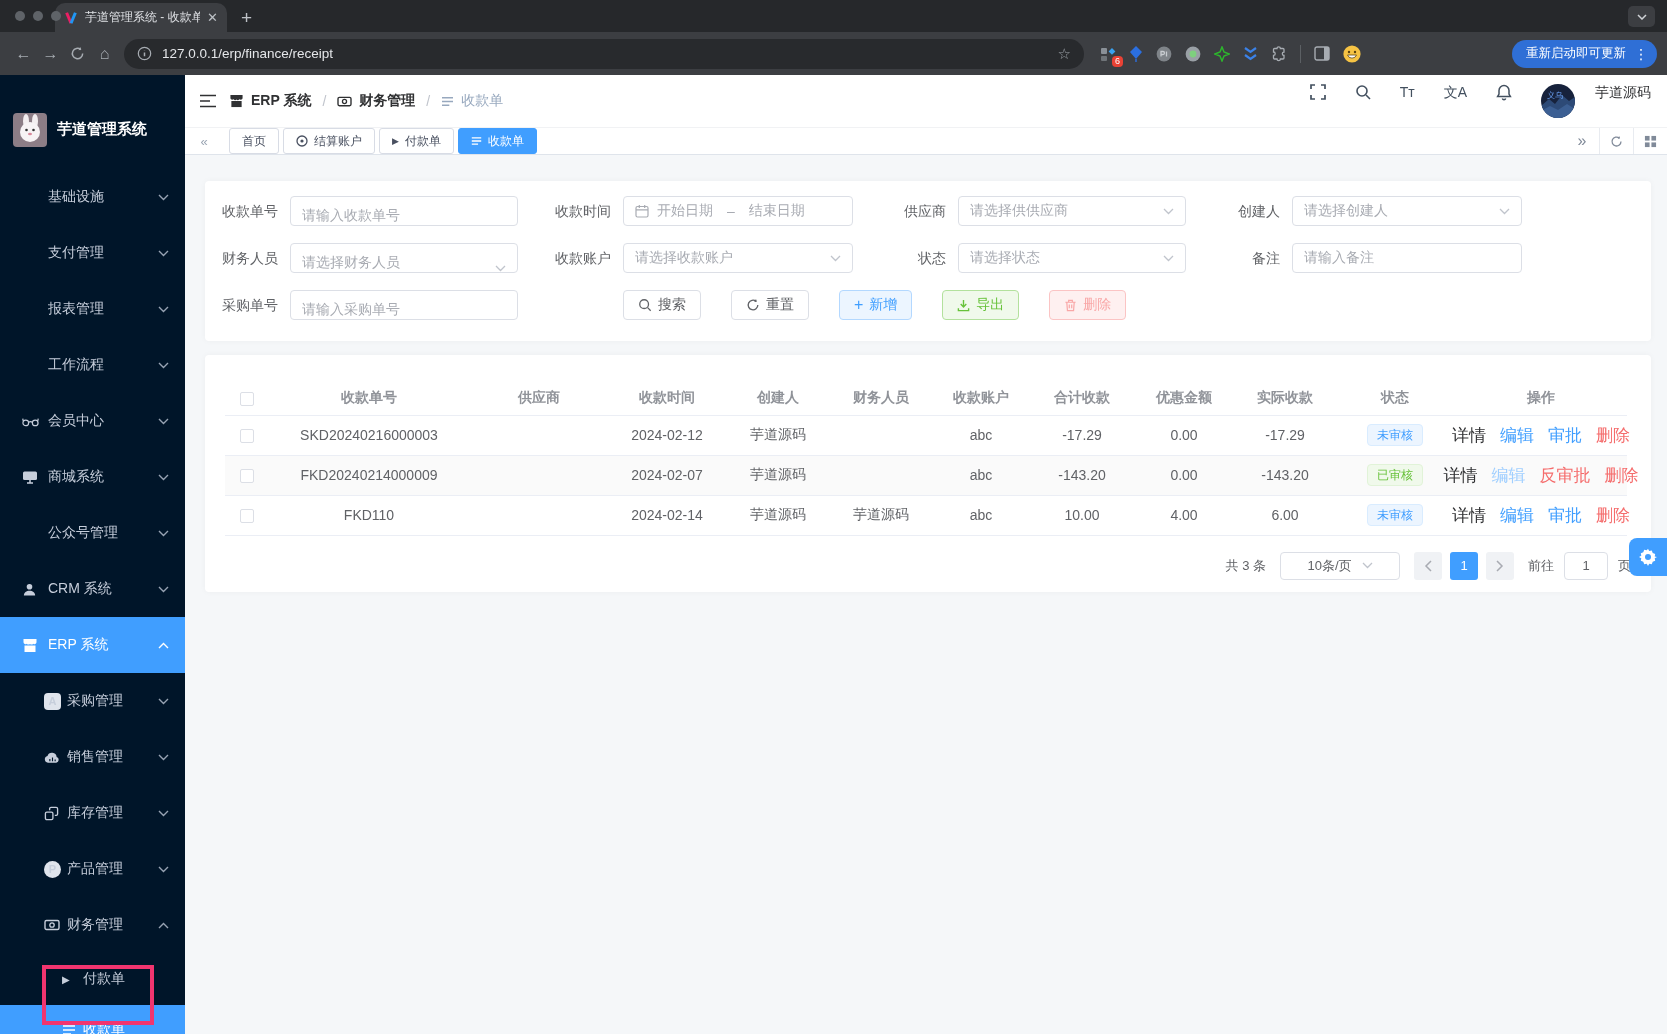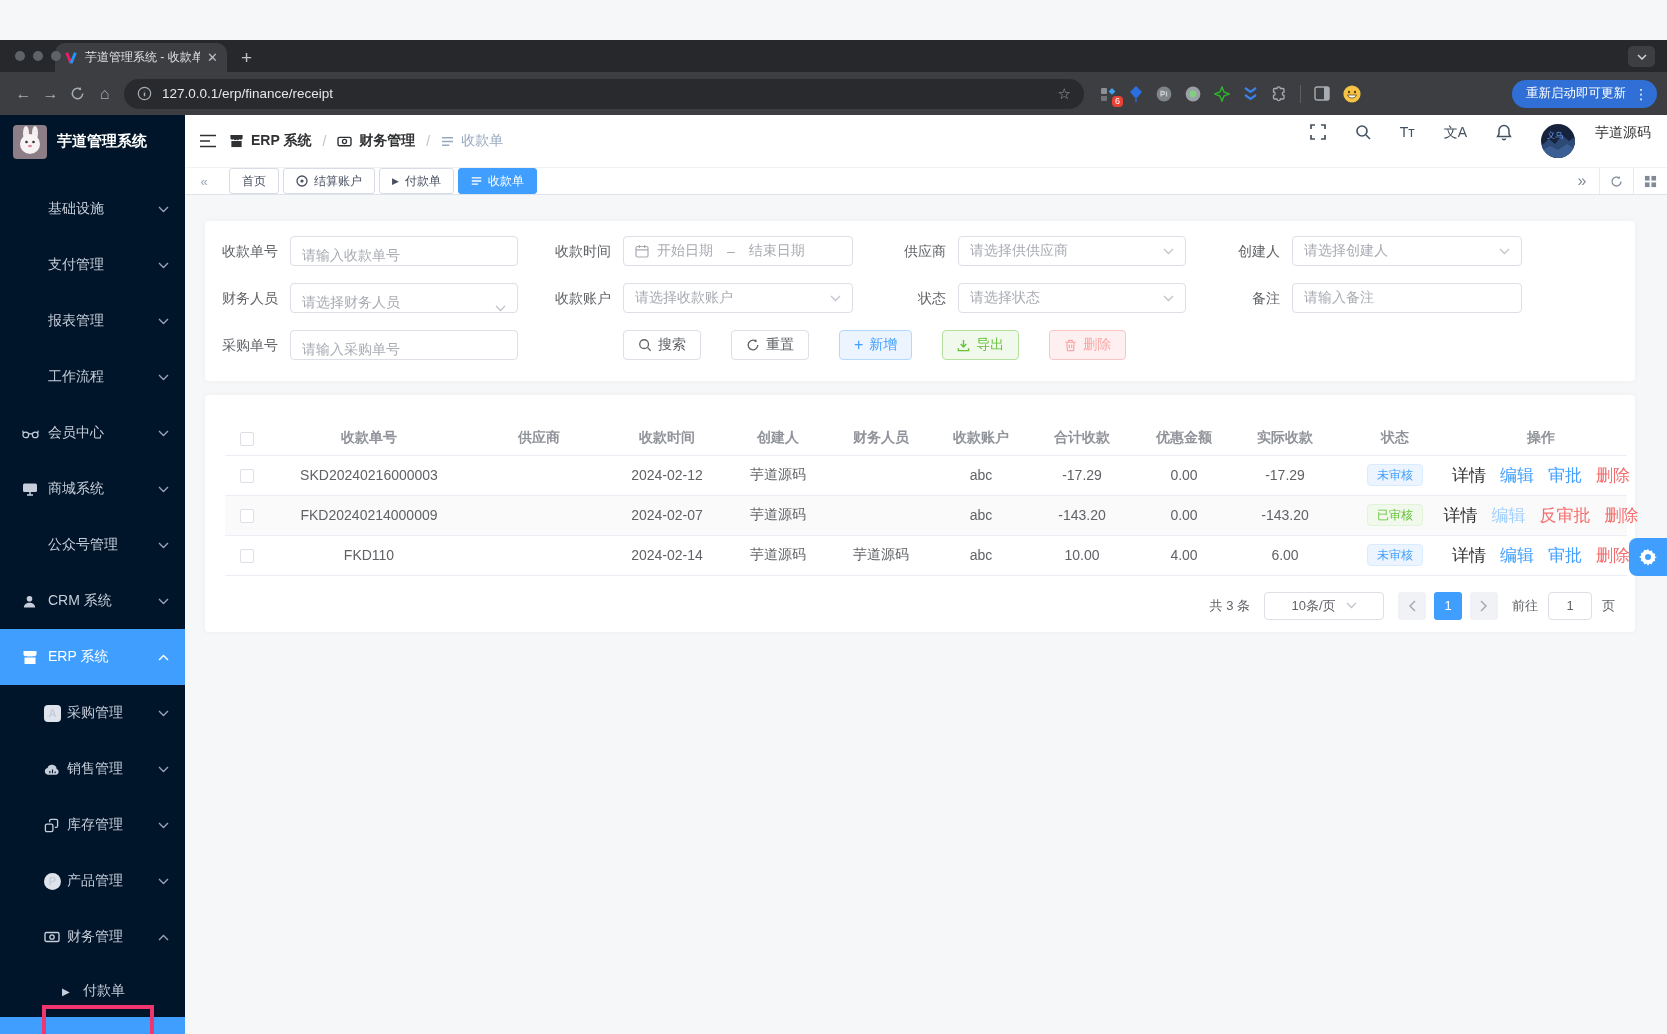--- a/index.html
+++ b/index.html
@@ -1,21 +1,21 @@
 <!DOCTYPE html>
 <html><head>
 <meta charset="utf-8">
 <style>
   * { margin:0; padding:0; box-sizing:border-box; font-family:"Liberation Sans", sans-serif; }
   html,body { width:1667px; height:1034px; }
   body { position:relative; overflow:hidden; background:#f5f7f9; }
   svg { display:block; }
 
   
-  .tabstrip { height:32px; background:#26282b; position:relative; display:flex; align-items:flex-end;margin-top:40px; }
+  .tabstrip { height:32px; background:#26282b; position:relative; display:flex; align-items:flex-end; }
   .traffic { position:absolute; left:15px; top:11px; display:flex; gap:8px; }
   .traffic i { width:10px; height:10px; border-radius:50%; background:#5f6368; display:block; }
   .btab { margin-left:55px; width:172px; height:29px; background:#3c3e42; border-radius:10px 10px 0 0; display:flex; align-items:center; padding:0 9px; gap:7px; }
   .btab-title { color:#dfe1e5; font-size:12px; flex:1; white-space:nowrap; overflow:hidden; }
   .btab-close { color:#bdc1c6; font-size:13px; line-height:1; }
   .newtab { color:#bdc1c6; font-size:19px; margin:0 0 5px 14px; line-height:1; }
   .chrome-menu { position:absolute; right:12px; top:6px; width:27px; height:21px; background:#3c3e42; border-radius:5px; color:#cfd2d6; font-size:11px; display:flex; align-items:center; justify-content:center; }
 
   .toolbar { height:43px; background:#3c3e42; display:flex; align-items:center; padding:0 10px; }
   .nav-ic { width:27px; text-align:center; color:#a7acb2; font-size:16px; flex:0 0 auto; }
@@ -25,21 +25,21 @@
   .extrow { display:flex; align-items:center; gap:13px; margin-left:16px; flex:1; }
   .extbadge { position:relative; }
   .extbadge .badge { position:absolute; right:-7px; bottom:-5px; background:#e94235; color:#fff; font-size:9px; border-radius:4px; padding:1px 3px; line-height:1; }
   .vsep { width:1px; height:18px; background:#5c6064; }
   .update-pill { height:28px; background:#2f6fd6; border-radius:14px; color:#fff; font-size:12.5px; display:flex; align-items:center; gap:8px; padding:0 9px 0 14px; margin-left:auto; white-space:nowrap; }
   .kebab { color:#fff; font-size:14px; letter-spacing:0; }
 
   
   .app { display:flex; height:959px; }
   .sidebar { flex:0 0 185px; background:#001529; position:relative; color:#c6cedb; }
-  .logo-row { height:53px; display:flex; align-items:center; padding-left:13px; gap:10px; }
+  .logo-row { height:53px; display:flex; align-items:center; padding-left:13px; gap:10px;margin-top:28px; }
   .logo-title { color:#fff; font-size:15px; font-weight:bold; white-space:nowrap; }
   .menu { padding-top:13px; }
   .mi { position:relative; height:56px; display:flex; align-items:center; font-size:14px; cursor:default; }
   .mi .ic { position:absolute; color:#c6cedb; }
   .mi .chev { position:absolute; right:16px; color:#97a3b3; }
   .lv1 { padding-left:48px; } .lv1 .ic { left:22px; }
   .lv2 { padding-left:67px; } .lv2 .ic { left:44px; }
   .lv3 { padding-left:83px; } .lv3 .ic { left:62px; }
   .mi.active { background:#409eff; color:#fff; }
   .mi.active .ic, .mi.active .chev { color:#fff; }
@@ -64,21 +64,21 @@
   
   .tabbar { height:27px; background:#fff; border-bottom:1px solid #dfe4eb; display:flex; align-items:center; padding-left:8px; }
   .tchev { color:#9aa5b3; font-size:13px; width:22px; text-align:center; }
   .ttabs { display:flex; gap:4px; margin-left:14px; }
   .ttab { height:26px; border:1px solid #d8dce5; background:#fff; color:#495060; font-size:12px; padding:0 12px; display:flex; align-items:center; gap:6px; border-radius:3px; white-space:nowrap; }
   .ttab.active { background:#409eff; border-color:#409eff; color:#fff; }
   .tb-right { margin-left:auto; display:flex; align-items:stretch; height:26px; }
   .tb-cell { width:34px; display:flex; align-items:center; justify-content:center; color:#808a99; border-left:1px solid #e8ebf0; }
 
   
-  .content { flex:1; position:relative; padding:26px 32px 0 20px; background:#f5f7f9; }
+  .content { flex:1; position:relative; padding:26px 16px 0 20px; background:#f5f7f9; }
   .card { background:#fff; border-radius:4px; box-shadow:0 0 6px rgba(0,0,0,.04); }
   .card-form { height:160px; position:relative; }
   .fl { position:absolute; height:30px; line-height:30px; font-size:14px; color:#606266; text-align:right; }
   .fi { position:absolute; height:30px; border:1px solid #dcdfe6; border-radius:4px; background:#fff; display:flex; align-items:center; padding:0 11px; font-size:14px; }
   .ph { color:#a8abb2; flex:1; white-space:nowrap; overflow:hidden; }
   .fi .dchev { color:#c0c4cc; margin-left:6px; }
   .r1 { top:15px; } .r2 { top:62px; } .r3 { top:109px; }
   .c1l { left:0; width:73px; } .c1f { left:85px; width:228px;align-items:flex-end; }
   .c2l { left:330px; width:76px; } .c2f { left:418px; width:230px; }
   .c3l { left:665px; width:76px; } .c3f { left:753px; width:228px; }

